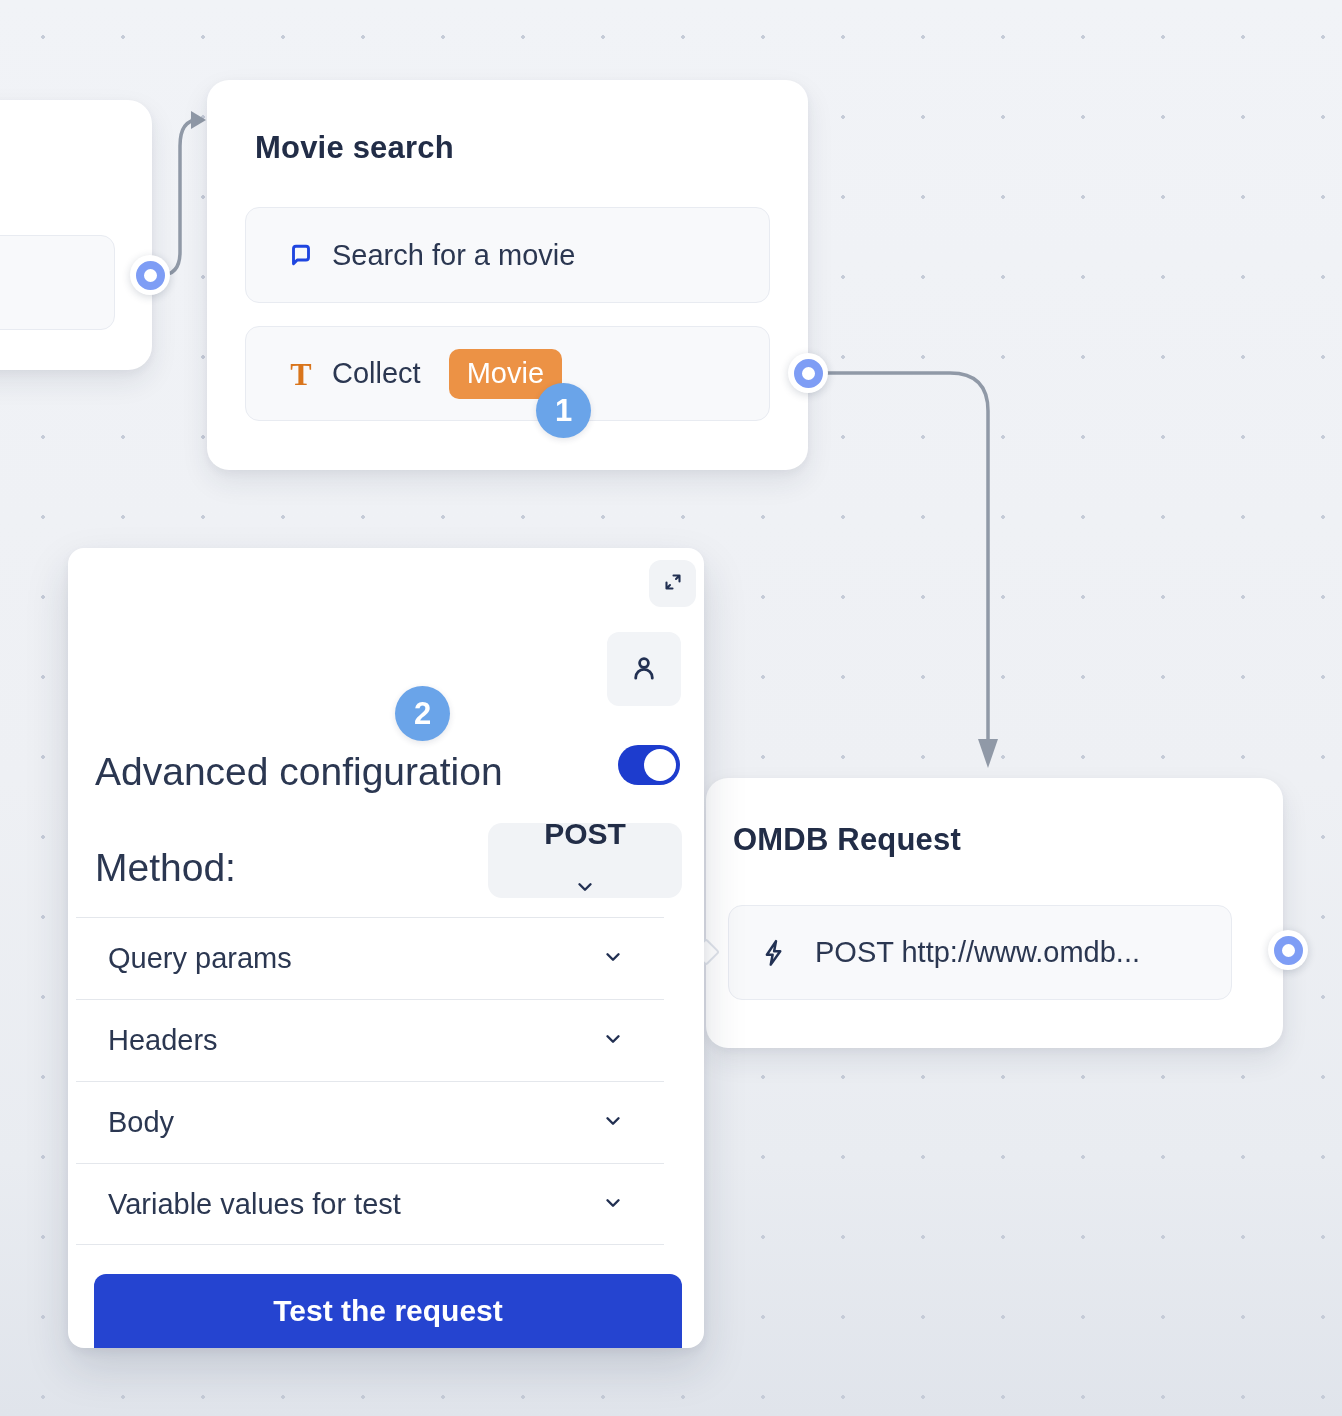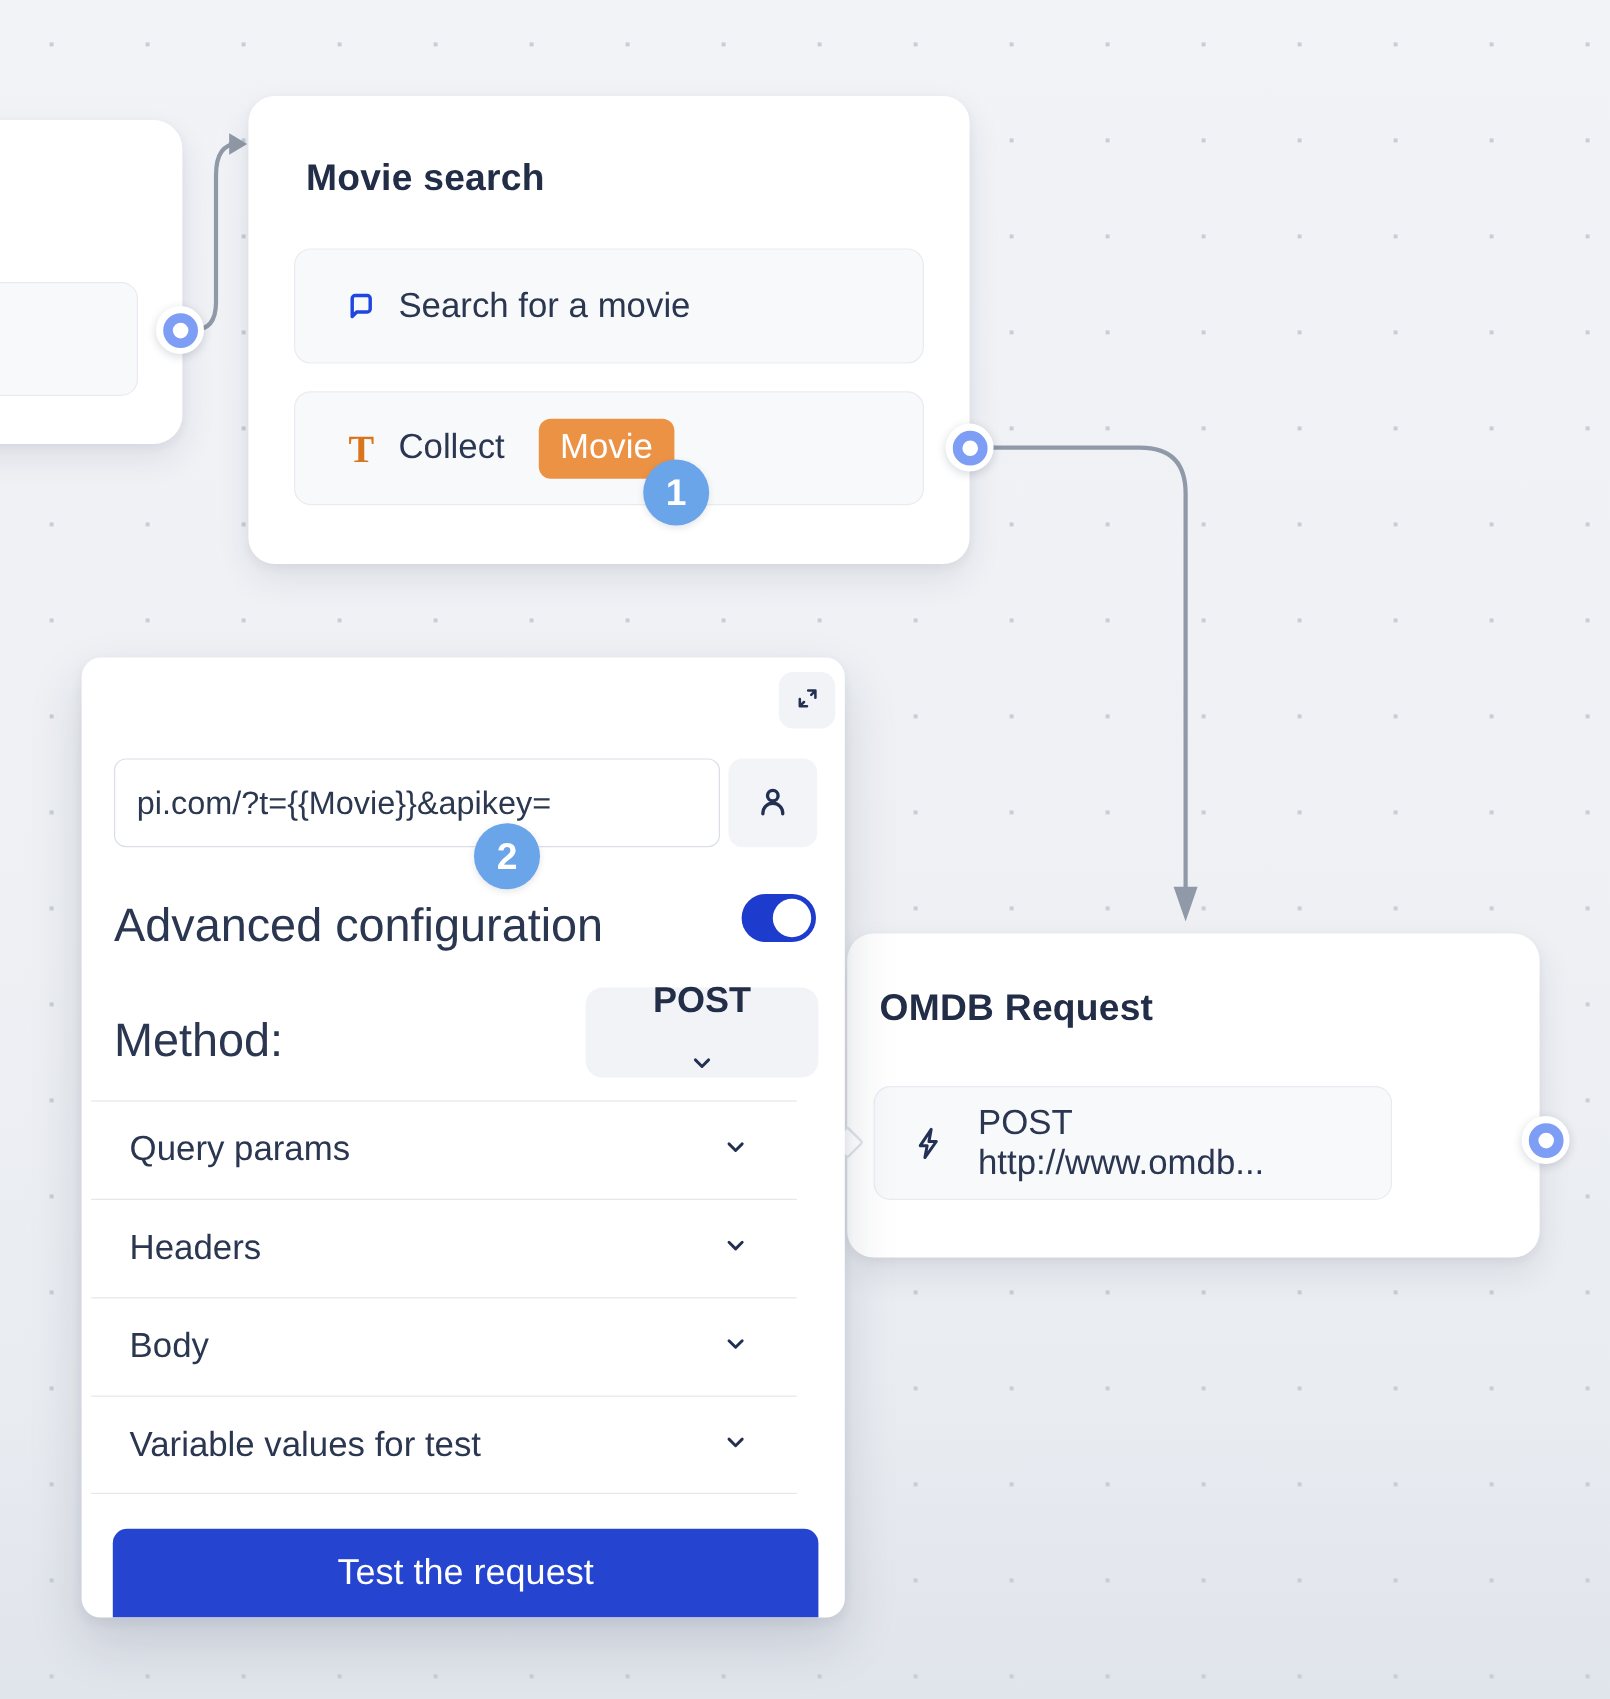--- a/index.html
+++ b/index.html
@@ -63,21 +63,21 @@
   .var-chip{
     display:inline-flex;align-items:center;justify-content:center;
     background:var(--chip-orange);color:#fff;border-radius:10px;
     height:50px;padding:0 18px;margin-left:12px;font-size:29px;
   }
   .t-glyph{font-family:"Liberation Serif", serif;font-size:32px;font-weight:600;color:var(--icon-orange);line-height:1;}
 
   
   #omdb-card{left:706px;top:778px;width:577px;height:270px;}
   #omdb-card .node-title{position:absolute;left:27px;top:44px;}
-  #omdb-item{left:22px;top:127px;width:432px;height:95px;gap:26px;padding-left:30px;}
+  #omdb-item{left:22px;top:127px;width:504px;height:95px;gap:26px;padding-left:30px;}
 
   
   .port{
     position:absolute;width:40px;height:40px;border-radius:50%;background:#fff;
     box-shadow:0 2px 8px rgba(30,42,70,.18);
     display:flex;align-items:center;justify-content:center;
     transform:translate(-50%,-50%);z-index:4;
   }
   .port-ring{width:29px;height:29px;border-radius:50%;border:8px solid var(--port-blue);background:#fff;}
   .in-notch{
@@ -130,21 +130,21 @@
   #accordion{position:absolute;left:8px;top:369px;width:588px;}
   .acc-row{
     height:82px;border-top:1.5px solid var(--divider);
     display:flex;align-items:center;justify-content:space-between;
     padding:0 40px 0 32px;font-size:29px;color:var(--navy-soft);cursor:pointer;
   }
   .acc-row:last-child{border-bottom:1.5px solid var(--divider);}
   #test-btn{
     position:absolute;left:26px;bottom:0;width:588px;height:74px;
     background:var(--accent-blue);color:#fff;border:none;border-radius:12px 12px 0 0;
-    font-size:30px;font-weight:400;cursor:pointer;
+    font-size:30px;font-weight:700;cursor:pointer;
     font-family:"Liberation Sans", sans-serif;
   }
   .chev{flex:0 0 auto;}
 </style>
 </head>
 <body>
 
 <svg class="connectors" aria-hidden="true">
   <path class="conn" d="M161 275 Q180 275 180 252 V146 Q180 120 198 120 L192 120"></path>
   <polygon class="arrow" points="191,111 206,120 191,129"></polygon>
@@ -203,21 +203,20 @@
 
 <div class="card" id="config-panel">
   <button class="icon-btn" id="expand-btn">
     <span>
       <svg width="24" height="24" viewBox="0 0 24 24" fill="none" stroke="#223052" stroke-width="2.1" stroke-linecap="round" stroke-linejoin="round">
         <path d="M9 15 5.5 18.5M15 9 18.5 5.5M12.5 5.5h6v6M11.5 18.5h-6v-6"></path>
       </svg>
     </span>
   </button>
 
-  <input id="url-input" type="text" value="pi.com/?t={{Movie}}&amp;apikey=" style="">
 
   <button class="icon-btn" id="person-btn">
     <span>
       <svg width="32" height="32" viewBox="0 0 24 24" fill="none" stroke="#223052" stroke-width="2.1" stroke-linecap="round">
         <circle cx="12" cy="8.3" r="3.3"></circle>
         <path d="M5.8 19.6v-.4a6.2 6.2 0 0 1 12.4 0v.4"></path>
       </svg>
     </span>
   </button>
 

